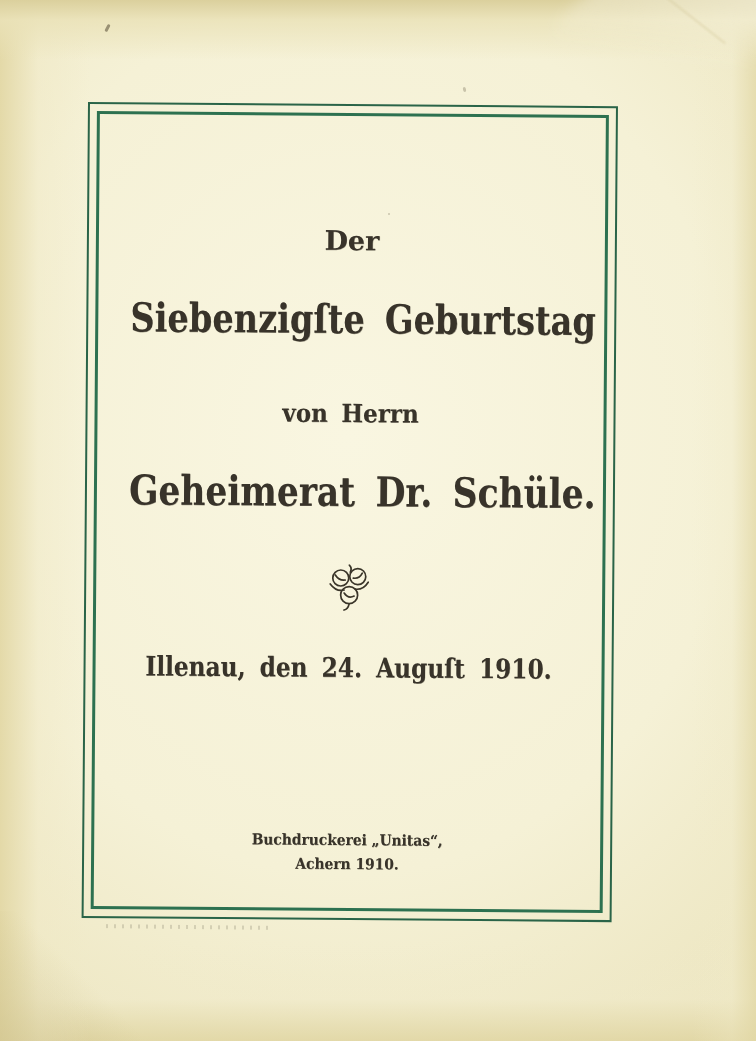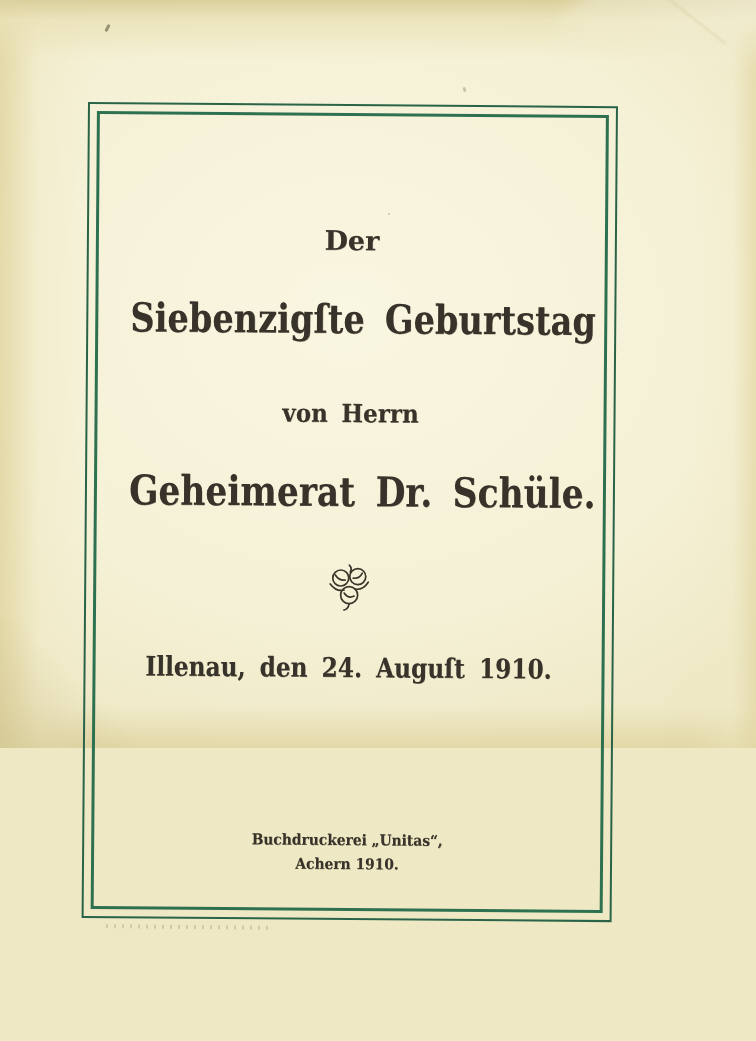--- a/index.html
+++ b/index.html
@@ -6,21 +6,21 @@
     margin: 0;
     padding: 0;
     width: 756px;
     height: 1041px;
     overflow: hidden;
     background: #efe8c4;
   }
   .scan {
     position: relative;
     width: 756px;
-    height: 748px;
+    height: 1041px;
     background:
       linear-gradient(180deg, #dbd09d 0px, rgba(234,226,184,.85) 20px, rgba(246,242,218,0) 60px),
       linear-gradient(90deg, rgba(226,215,164,.9) 0px, rgba(240,233,198,.5) 38px, rgba(248,244,222,0) 90px),
       linear-gradient(270deg, rgba(226,216,166,.75) 0px, rgba(240,234,200,.3) 24px, rgba(248,244,222,0) 64px),
       linear-gradient(0deg, rgba(223,212,160,.8) 0px, rgba(240,234,202,.35) 42px, rgba(248,244,222,0) 100px),
       radial-gradient(ellipse 85% 70% at 46% 42%, #f9f6e1 0%, #f5f1d6 60%, #ece5bf 100%);
   }
   .fold-highlight {
     position: absolute;
     top: -45px; right: -70px;

